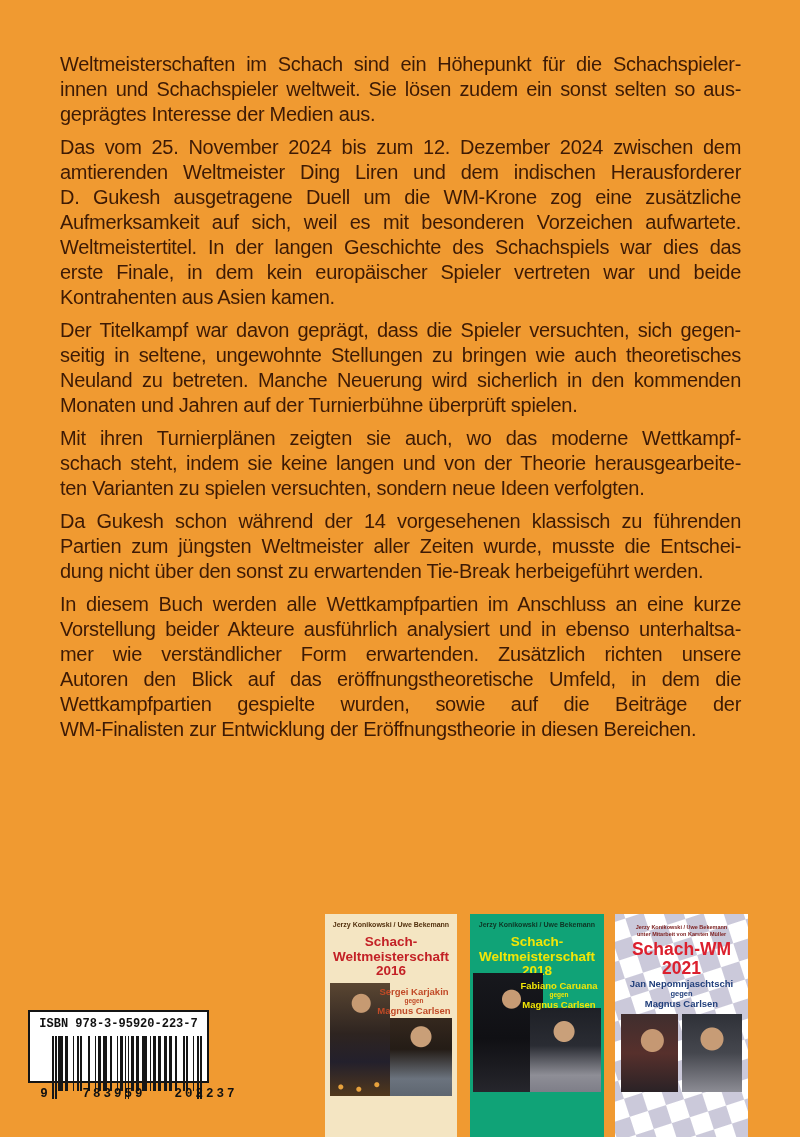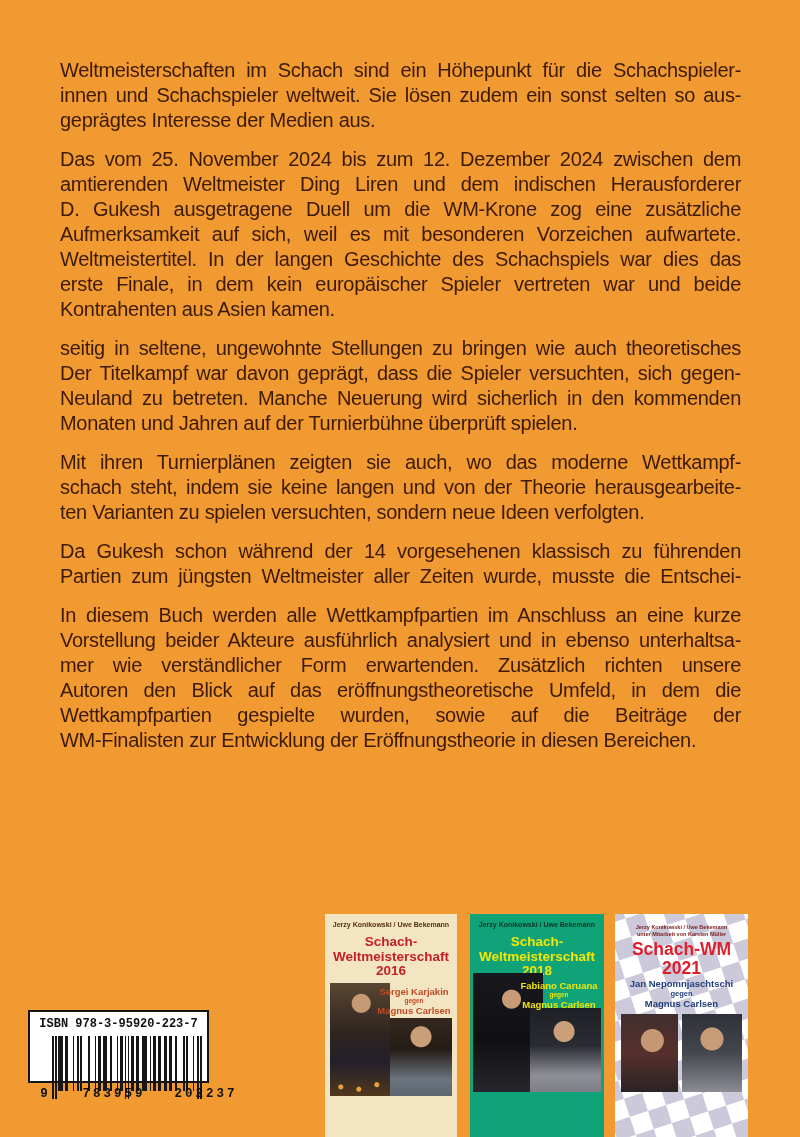--- a/index.html
+++ b/index.html
@@ -1,21 +1,21 @@
 <!DOCTYPE html>
 <html lang="de"><head>
 <meta charset="utf-8">
 <style>
   html,body{margin:0;padding:0;background:#888;}
   .page{position:relative;width:800px;height:1137px;background:#F09A31;overflow:hidden;
         font-family:"Liberation Sans",sans-serif;}
   
   .copy{position:absolute;left:60px;top:44px;width:681px;color:#3D1A05;
         font-size:20px;line-height:25px;letter-spacing:-0.3px;font-weight:400;}
-  .para{margin:14px 0 6px 0;}
+  .para{margin:8px 0 6px 0;}
   .line{text-align:justify;text-align-last:justify;}
   .line.last{text-align-last:left;}
   
   .barcode{position:absolute;left:28px;top:1010px;width:181px;height:73px;background:#fff;
            border:2px solid #141414;box-sizing:border-box;}
   .isbn-label{position:absolute;top:5px;left:0;right:0;text-align:center;white-space:nowrap;
               font-family:"Liberation Mono",monospace;font-weight:bold;font-size:12px;color:#111;}
   .bars{position:absolute;left:8px;top:24px;width:164px;height:70px;}
   .bars svg{position:absolute;left:14px;top:0;width:150px;height:63px;}
   .bd{position:absolute;top:51px;height:14px;font-family:"Liberation Mono",monospace;
@@ -91,33 +91,34 @@
       <div class="para">
         <div class="line">Das vom 25. November 2024 bis zum 12. Dezember 2024 zwischen dem</div>
         <div class="line">amtierenden Weltmeister Ding Liren und dem indischen Herausforderer</div>
         <div class="line">D. Gukesh ausgetragene Duell um die WM-Krone zog eine zusätzliche</div>
         <div class="line">Aufmerksamkeit auf sich, weil es mit besonderen Vorzeichen aufwartete.</div>
         <div class="line">Weltmeistertitel. In der langen Geschichte des Schachspiels war dies das</div>
         <div class="line">erste Finale, in dem kein europäischer Spieler vertreten war und beide</div>
         <div class="line last">Kontrahenten aus Asien kamen.</div>
       </div>
       <div class="para">
+        <div class="line">Der Titelkampf war davon geprägt, dass die Spieler versuchten, sich gegen-</div>
         <div class="line">seitig in seltene, ungewohnte Stellungen zu bringen wie auch theoretisches</div>
-        <div class="line">Der Titelkampf war davon geprägt, dass die Spieler versuchten, sich gegen-</div>
         <div class="line">Neuland zu betreten. Manche Neuerung wird sicherlich in den kommenden</div>
         <div class="line last">Monaten und Jahren auf der Turnierbühne überprüft spielen.</div>
       </div>
       <div class="para">
         <div class="line">Mit ihren Turnierplänen zeigten sie auch, wo das moderne Wettkampf-</div>
         <div class="line">schach steht, indem sie keine langen und von der Theorie herausgearbeite-</div>
         <div class="line last">ten Varianten zu spielen versuchten, sondern neue Ideen verfolgten.</div>
       </div>
       <div class="para">
         <div class="line">Da Gukesh schon während der 14 vorgesehenen klassisch zu führenden</div>
         <div class="line">Partien zum jüngsten Weltmeister aller Zeiten wurde, musste die Entschei-</div>
+        <div class="line last">dung nicht über den sonst zu erwartenden Tie-Break herbeigeführt werden.</div>
       </div>
       <div class="para">
         <div class="line">In diesem Buch werden alle Wettkampfpartien im Anschluss an eine kurze</div>
         <div class="line">Vorstellung beider Akteure ausführlich analysiert und in ebenso unterhaltsa-</div>
         <div class="line">mer wie verständlicher Form erwartenden. Zusätzlich richten unsere</div>
         <div class="line">Autoren den Blick auf das eröffnungstheoretische Umfeld, in dem die</div>
         <div class="line">Wettkampfpartien gespielte wurden, sowie auf die Beiträge der</div>
         <div class="line last">WM-Finalisten zur Entwicklung der Eröffnungstheorie in diesen Bereichen.</div>
       </div>
     </div>

